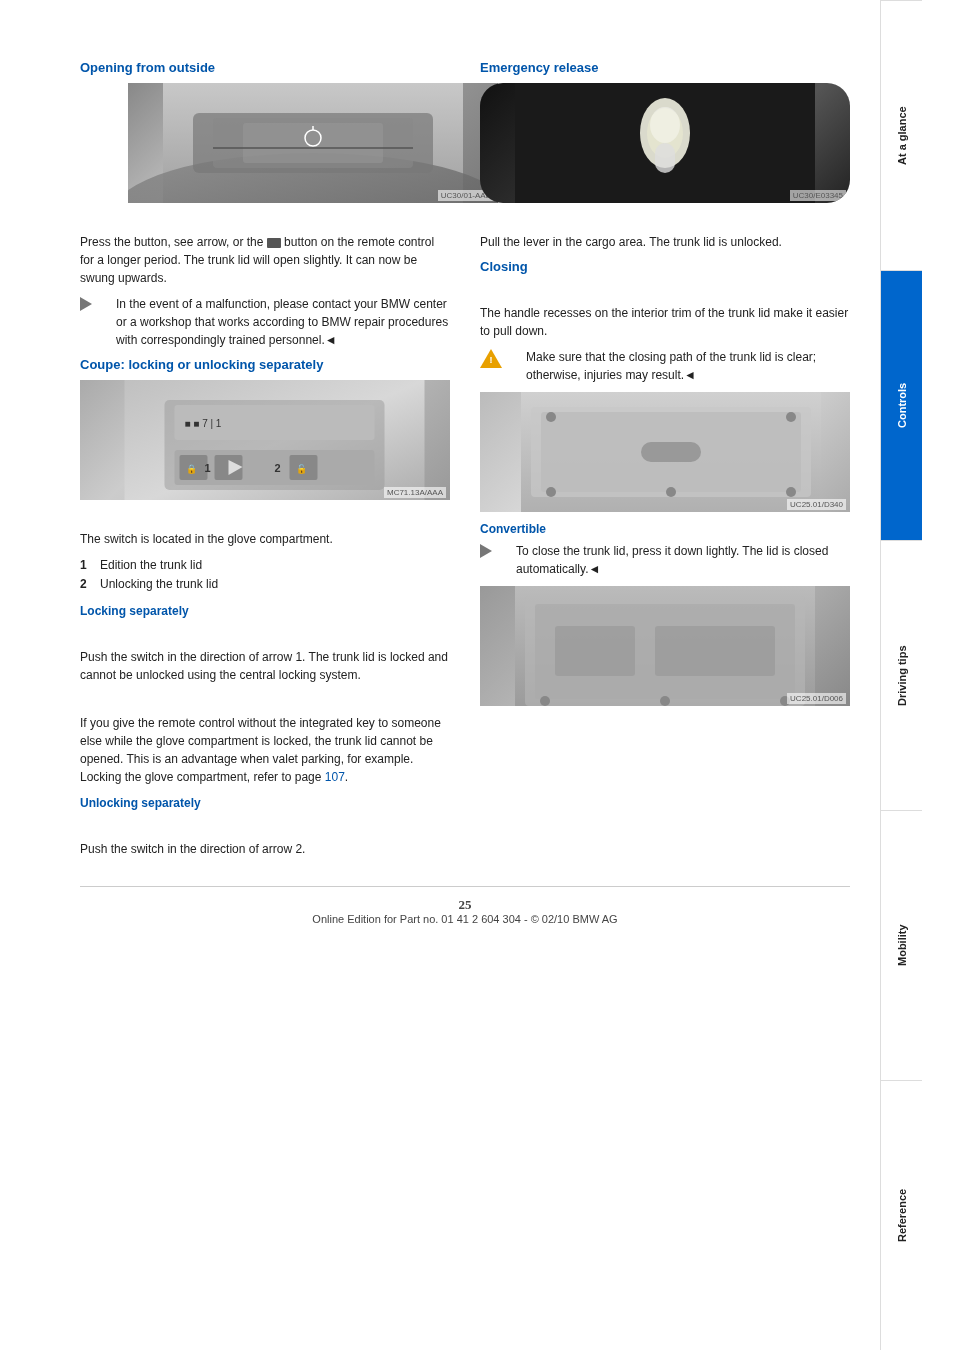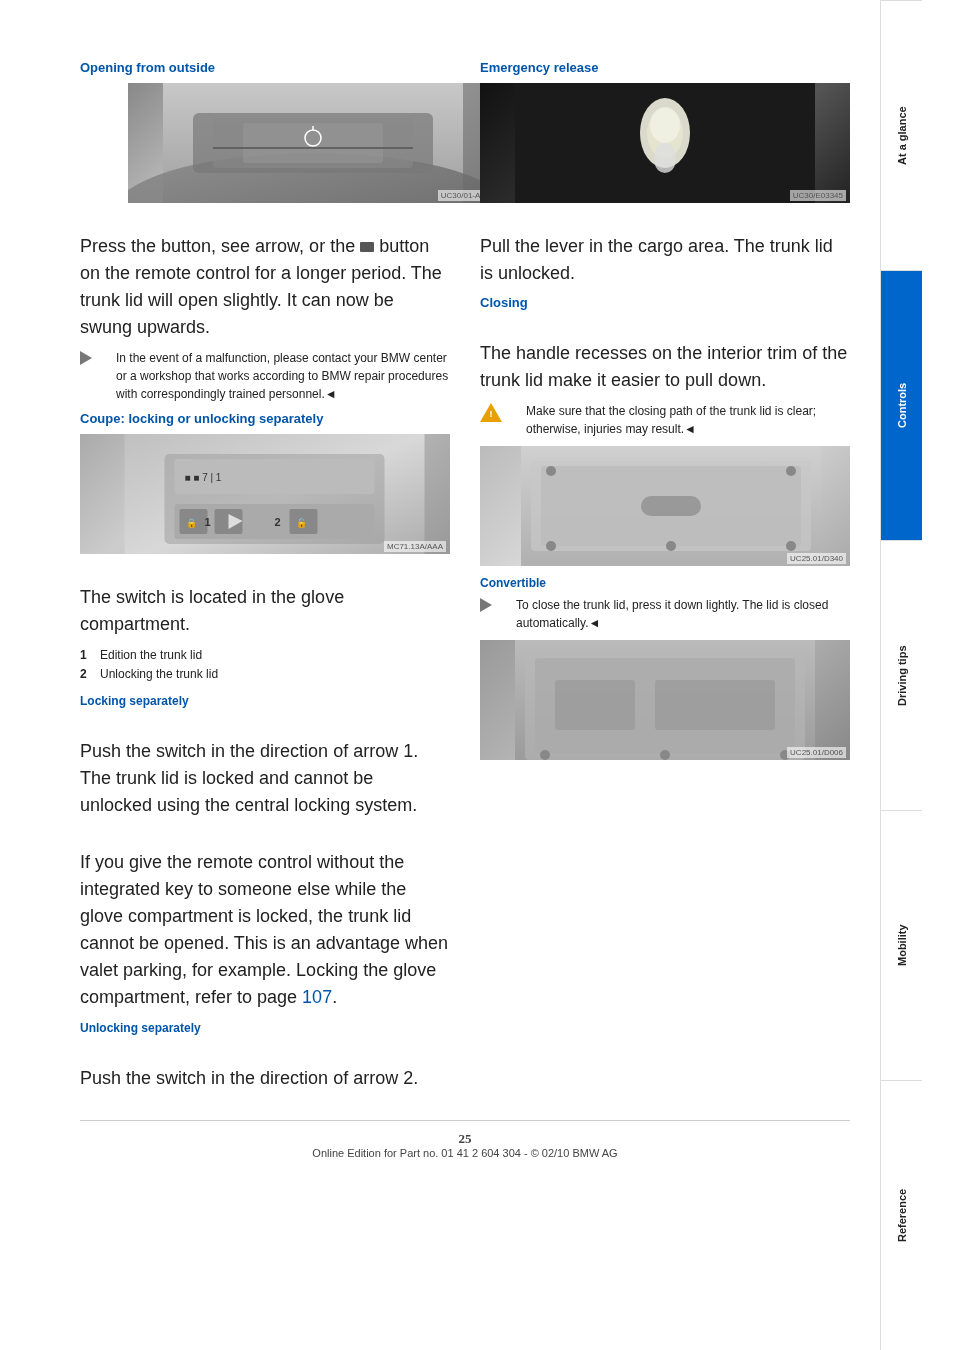--- a/index.html
+++ b/index.html
@@ -95,20 +95,21 @@
     }
 
     
     .img-trunk-outside {
       background: linear-gradient(135deg, #888 0%, #bbb 30%, #999 60%, #777 100%);
       margin-left: 48px;
     }
 
     .img-emergency {
       background: linear-gradient(135deg, #111 0%, #333 40%, #555 70%, #222 100%);
+      border-radius: 23px;
     }
 
     .img-glove {
       background: linear-gradient(135deg, #aaa 0%, #ccc 30%, #bbb 60%, #999 100%);
       padding-left: 19px;
     }
 
     .img-coupe-close {
       background: linear-gradient(135deg, #bbb 0%, #ddd 40%, #ccc 70%, #aaa 100%);
       padding-left: 12px;
@@ -122,21 +123,21 @@
       position: absolute;
       bottom: 2px;
       right: 4px;
       font-size: 8px;
       color: #555;
       background: rgba(255,255,255,0.6);
       padding: 1px 3px;
     }
 
     p {
-      font-size: 18px;
+      font-size: 12px;
       line-height: 1.5;
       margin-bottom: 8px;
       color: #222;
       margin-top: 30px;
     }
 
     .note-box {
       display: flex;
       align-items: flex-start;
       gap: 24px;

